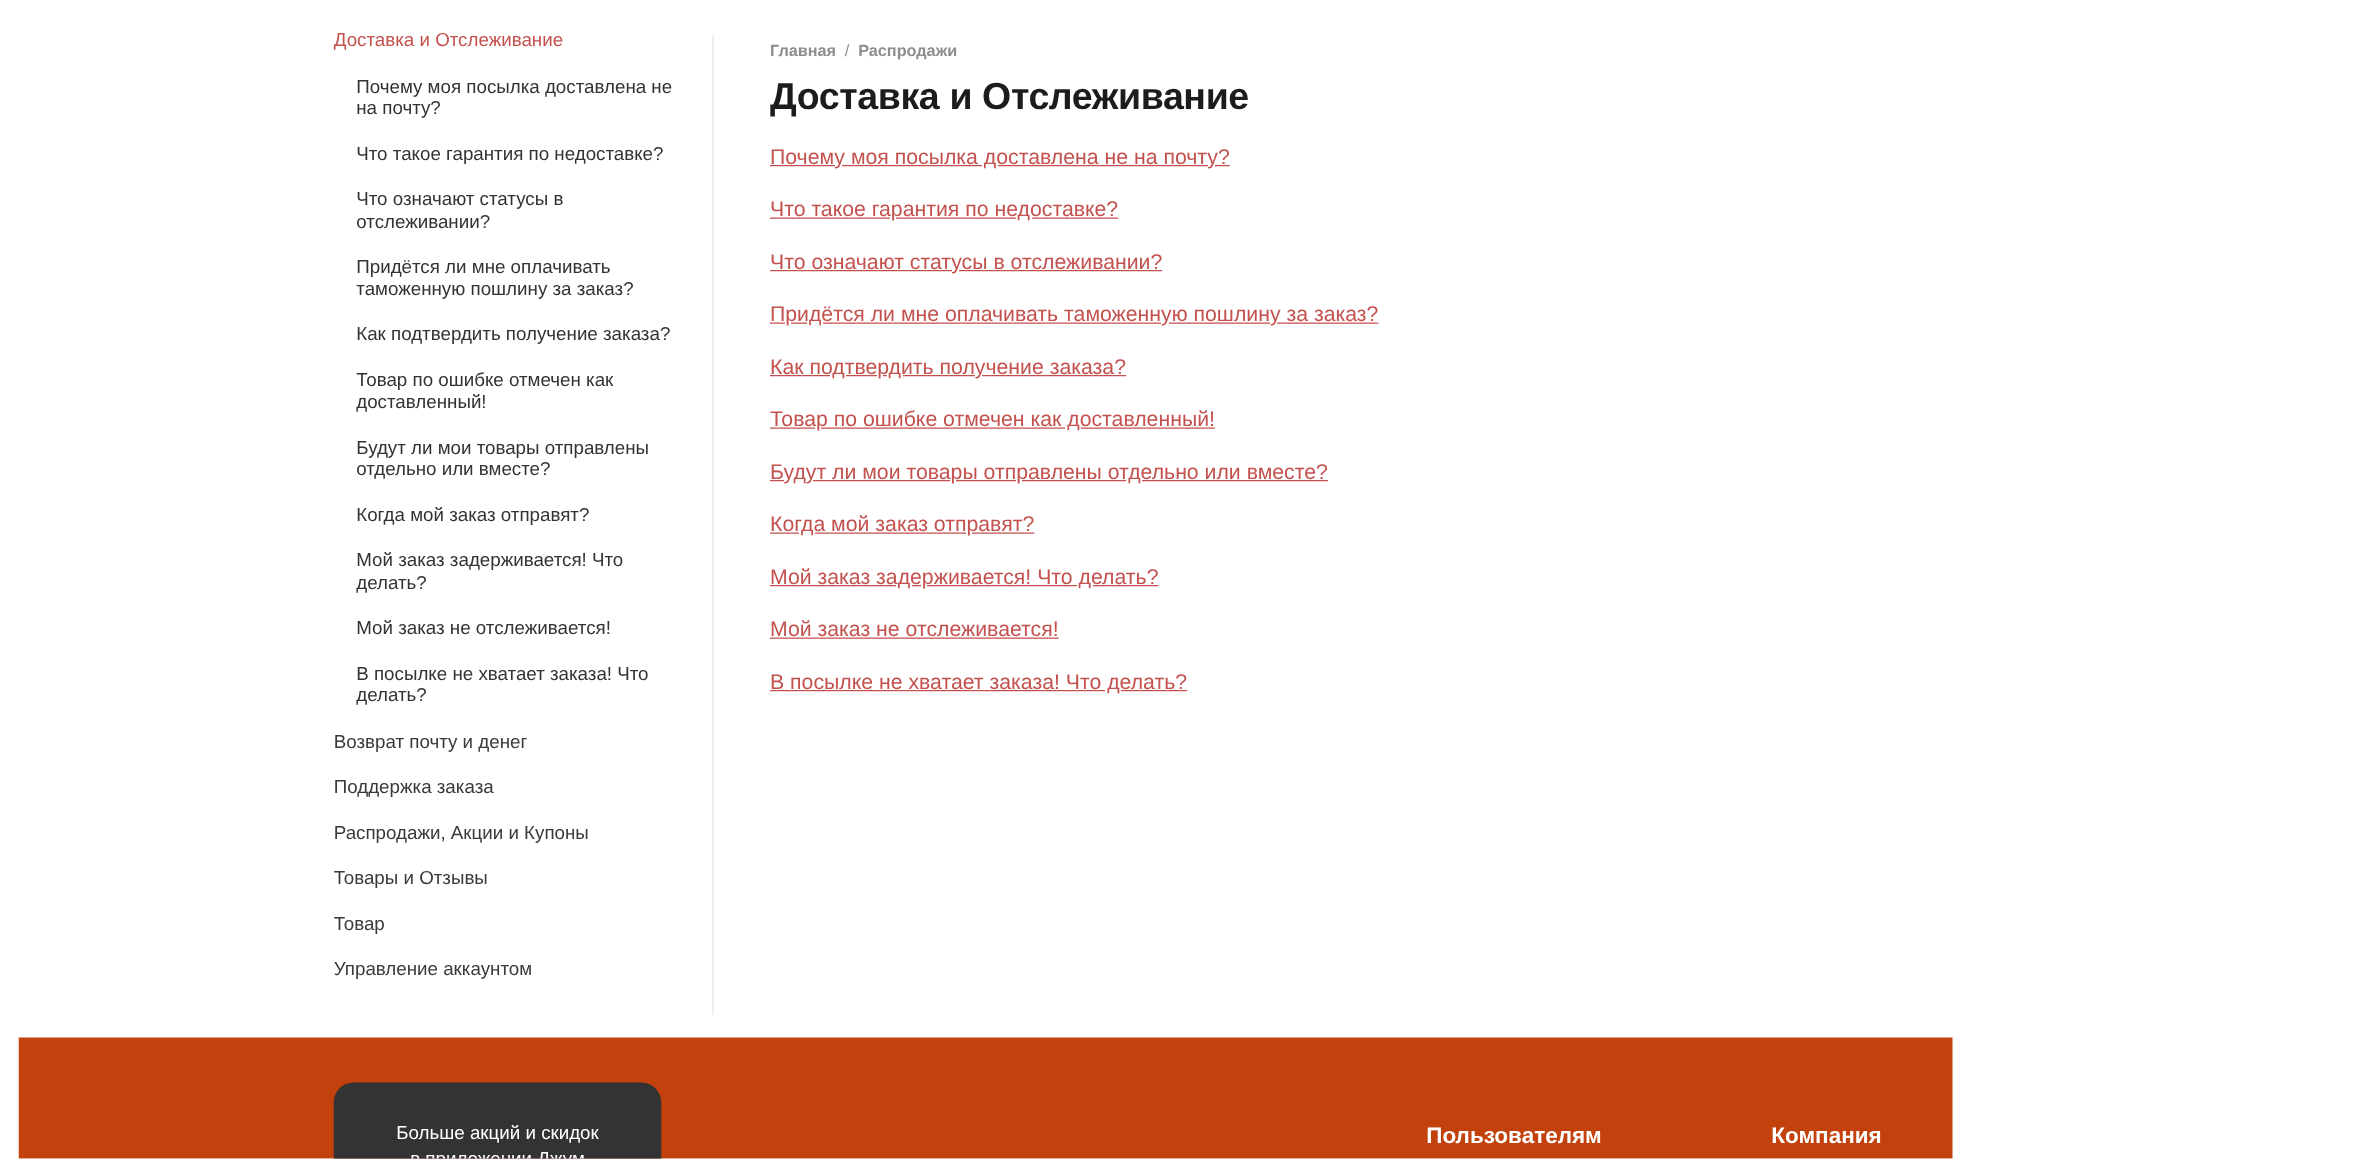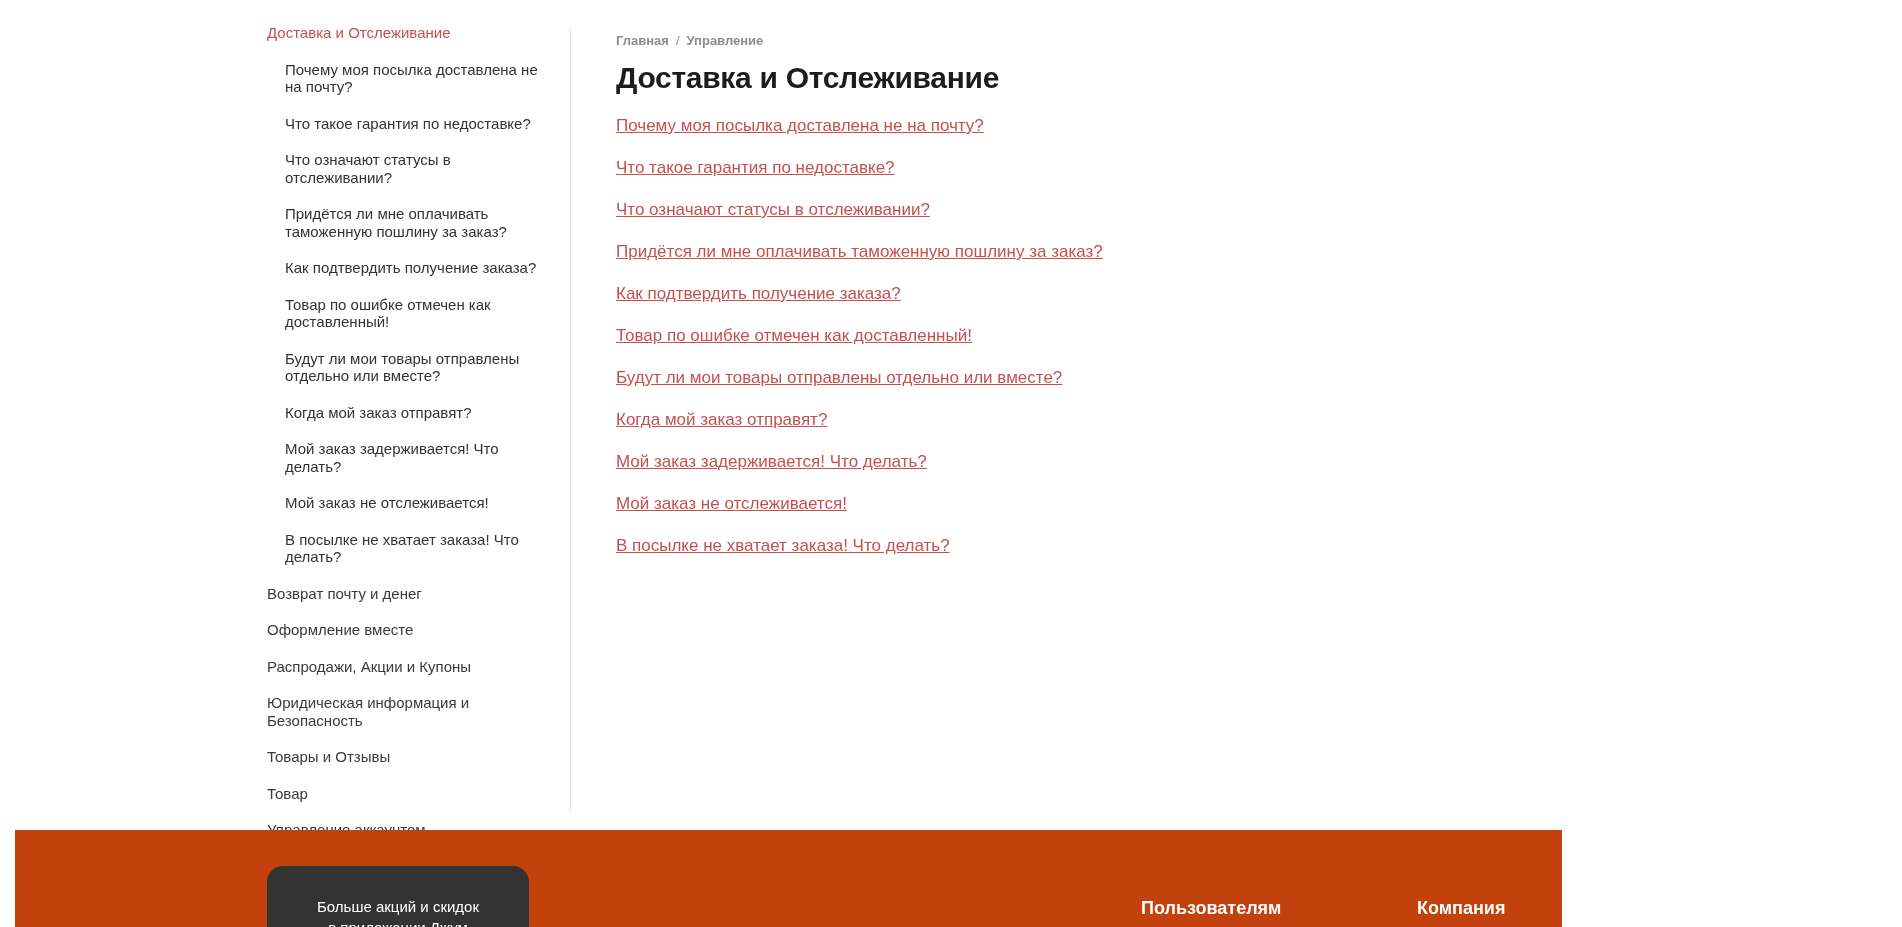--- a/index.html
+++ b/index.html
@@ -81,41 +81,40 @@
 
         <a class="side-q">Мой заказ не отслеживается!</a>
 
         <a class="side-q">В посылке не хватает заказа! Что делать?</a>
       </nav>
 
     <nav class="side-cats">
 
         <a class="side-cat">Возврат почту и денег</a>
 
-        <a class="side-cat">Оформление вместе</a>
+        <a class="side-cat">Поддержка заказа</a>
 
         <a class="side-cat">Распродажи, Акции и Купоны</a>
 
-        <a class="side-cat">Юридическая информация и Безопасность</a>
 
         <a class="side-cat">Товары и Отзывы</a>
 
         <a class="side-cat">Товар</a>
 
         <a class="side-cat">Управление аккаунтом</a>
       </nav>
   </aside>
 
   <div class="divider"></div>
 
   <main class="content">
     <nav class="breadcrumb">
       <a>Главная</a>
       <span>/</span>
-      <a>Управление</a>
+      <a>Распродажи</a>
     </nav>
 
     <h1 class="page-title">Доставка и Отслеживание</h1>
 
     <div class="q-list">
 
         <a class="q-link">Почему моя посылка доставлена не на почту?</a>
 
         <a class="q-link">Что такое гарантия по недоставке?</a>
 

